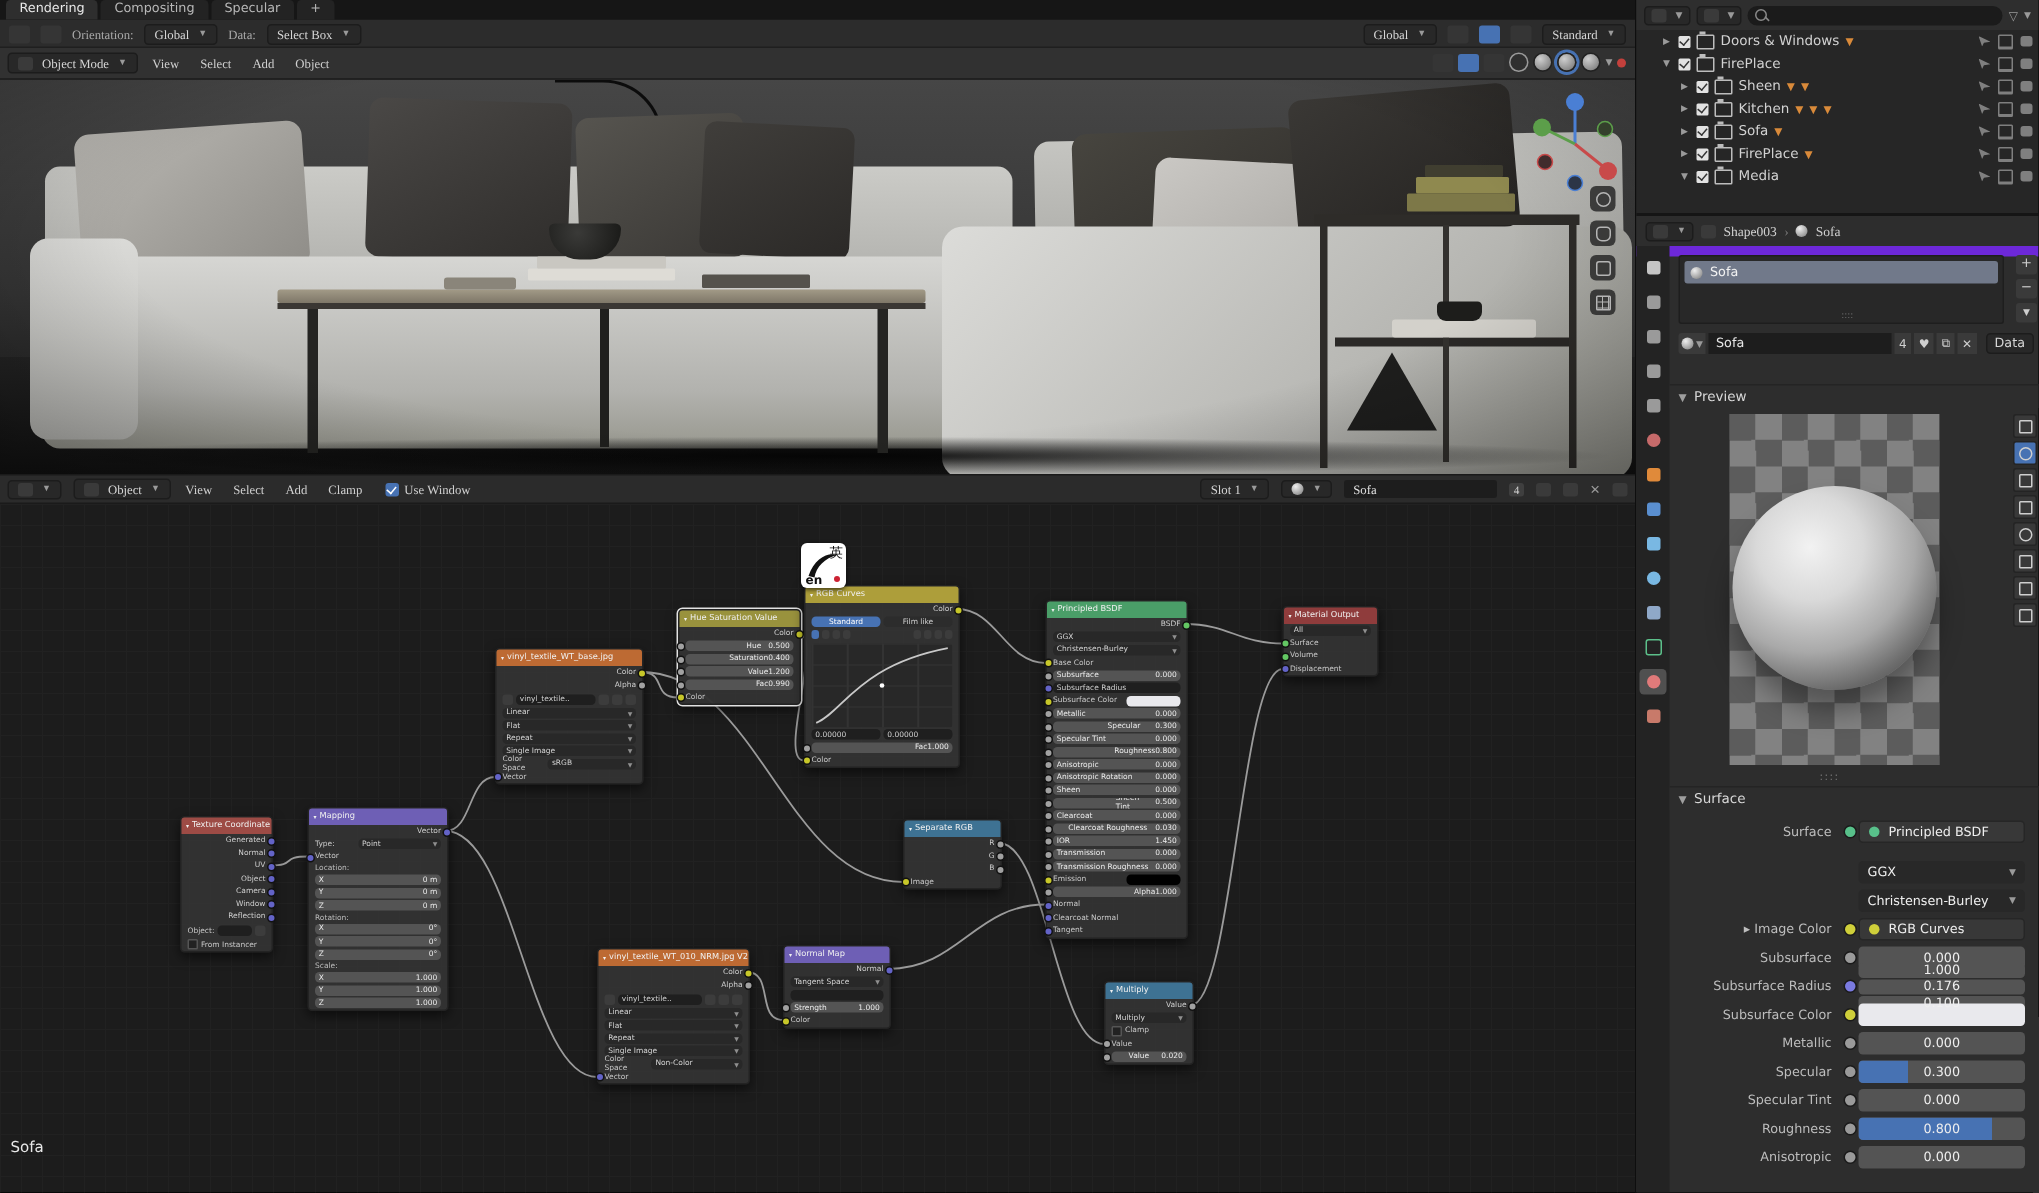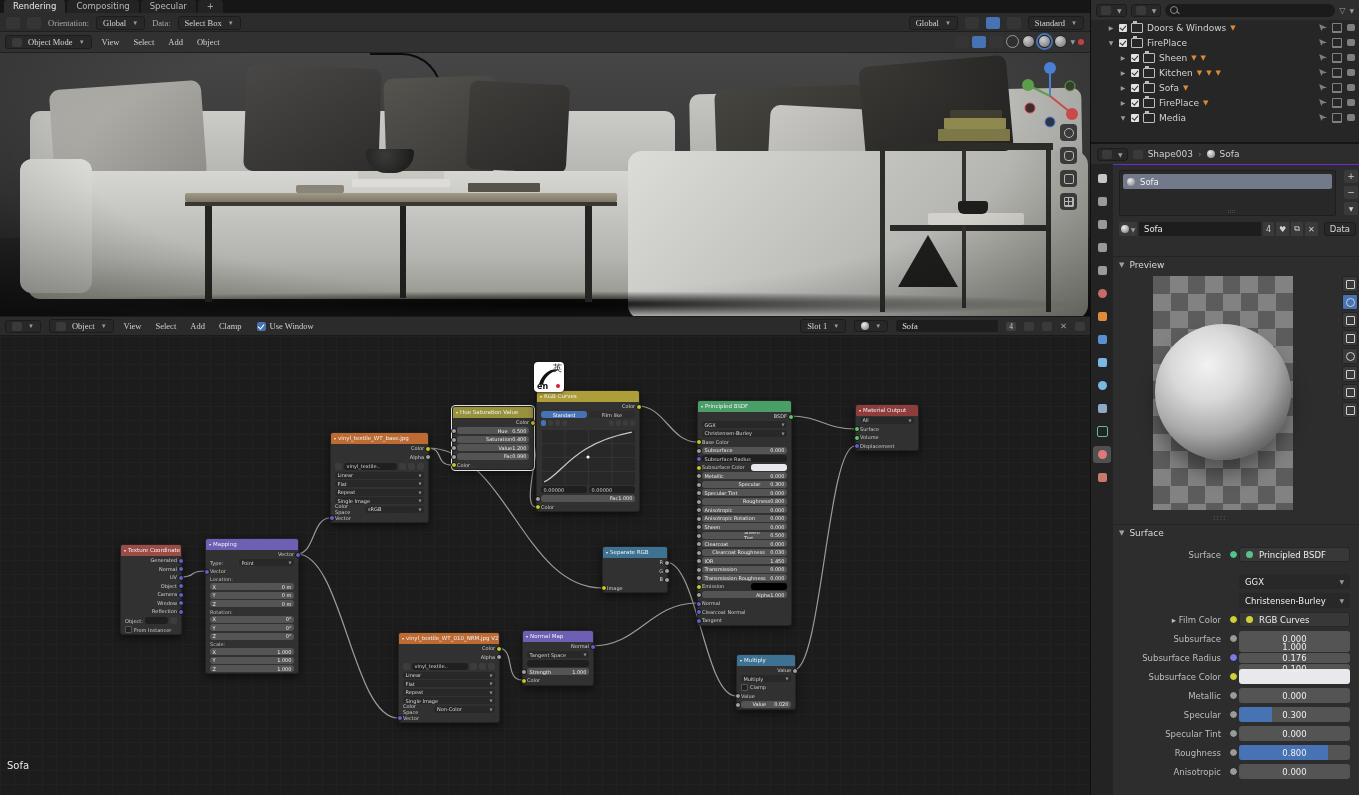--- a/index.html
+++ b/index.html
@@ -104,21 +104,21 @@
   .colic:before{content:"";position:absolute;left:1px;top:-3px;width:4px;height:2px;background:#bdbdbd;}
   .obadge{color:#d98a3a;font-size:7px;}
   .ol-right{margin-left:auto;display:flex;gap:5px;align-items:center;}
   .ric{width:8px;height:7px;background:#8f8f8f;border-radius:1px;opacity:.85;}
   .ric.cursor{clip-path:polygon(0 0,100% 55%,45% 65%,30% 100%);}
   .ric.monitor{background:transparent;border:1px solid #8f8f8f;border-bottom-width:2px;}
   .ric.camera{border-radius:2px;position:relative;}
 
   
   #props{position:absolute;left:0;top:144px;width:100%;height:651px;background:#2d2d2d;}
-  #props-breadcrumb{display:flex;align-items:center;gap:5px;height:20px;padding:0 6px;background:#2d2d2d;font-size:9px;border-bottom:1px solid #6d28d9;}
+  #props-breadcrumb{display:flex;align-items:center;gap:5px;height:20px;padding:0 6px;background:#2d2d2d;font-size:9px;border-bottom:7px solid #6d28d9;font-family:Liberation Serif, serif;}
   #ptabs{position:absolute;left:0;top:20px;width:22px;height:631px;background:#232323;display:flex;flex-direction:column;align-items:center;padding-top:6px;gap:6px;box-sizing:border-box;}
   .ptab{width:18px;height:17px;border-radius:3px;display:flex;align-items:center;justify-content:center;}
   .ptab.active{background:#505050;}
   .pt-ic{width:9px;height:9px;border-radius:2px;}
   #pbody{position:absolute;left:22px;top:20px;width:247px;height:631px;font-size:8.5px;}
   #slotbox{position:absolute;left:6px;top:6px;width:215px;height:44px;background:#282828;border:1px solid #1e1e1e;border-radius:2px;}
   #slotsel{position:absolute;left:3px;top:3px;right:3px;height:15px;background:#71798a;border-radius:2px;display:flex;align-items:center;gap:5px;padding:0 4px;color:#f2f2f2;}
   .sphere-ic{width:8px;height:8px;border-radius:50%;background:radial-gradient(circle at 35% 30%,#eee,#777);}
   #slotbtns{position:absolute;right:2px;top:6px;display:flex;flex-direction:column;gap:3px;}
   .sqbtn{width:14px;height:13px;background:#3a3a3a;border-radius:2px;color:#cfcfcf;font-size:9px;line-height:12px;text-align:center;}
@@ -1223,21 +1223,21 @@
           </div>
           <div class="prow">
             <span class="plabel"></span>
             <span class="pdot"></span>
             <span class="pfield selectlike">
               <span>Christensen-Burley</span>
               <span style="font-size: 6px; color: rgb(154, 154, 154);">▼</span>
             </span>
           </div>
           <div class="prow">
-            <span class="plabel">▸ Film Color</span>
+            <span class="plabel">▸ Image Color</span>
             <span class="pdot">
               <i style="background: rgb(207, 207, 58);"></i>
             </span>
             <span class="pfield nodebtn">
               <span style="width: 7px; height: 7px; border-radius: 50%; background: rgb(207, 207, 58);"></span>
               <span>RGB Curves</span>
             </span>
           </div>
           <div class="prow">
             <span class="plabel">Subsurface</span>

